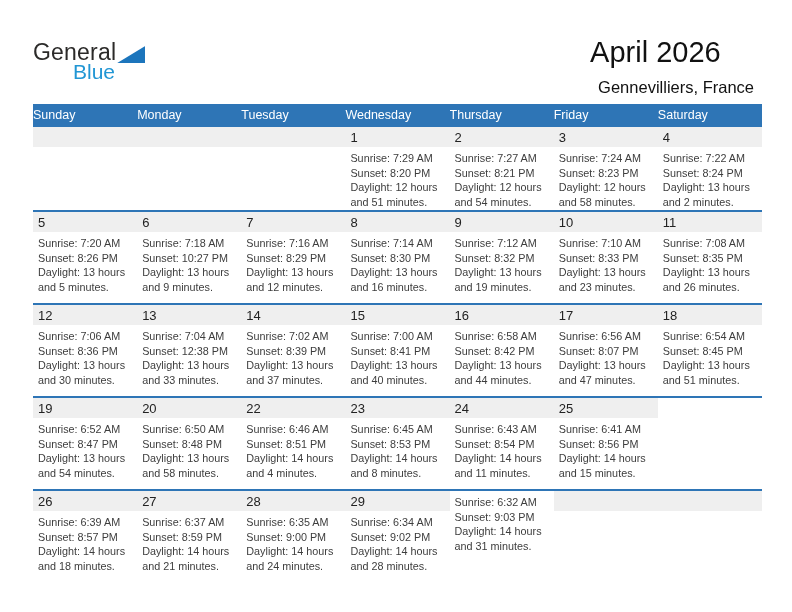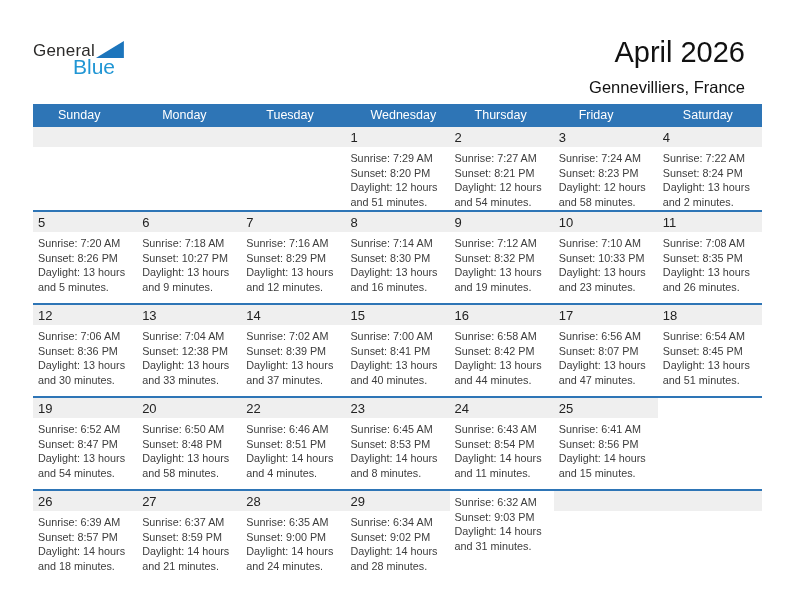--- a/index.html
+++ b/index.html
@@ -8,45 +8,45 @@
   .page {
     position:relative;
     width:792px; height:612px;
     background:#ffffff;
     overflow:hidden;
   }
   
   .logo { position:absolute; left:33px; top:41px; }
   .logo-row1 { display:flex; align-items:flex-end; }
   .logo-general {
-    font-size:17px; color:#2b2a29; letter-spacing:0.2px; line-height:1;
+    font-size:23px; color:#2b2a29; letter-spacing:0.2px; line-height:1;
   }
   .logo-triangle {
     display:inline-block; width:28px; height:17px;
     background:var(--logo-triangle,#1c75bc);
     clip-path:polygon(100% 0, 100% 100%, 0 100%);
     margin-left:1px; margin-bottom:1px;
   }
   .logo-blue {
     font-size:21px; color:var(--logo-blue,#2196d4); line-height:1;
     margin-top:-3px; padding-left:40px;
   }
   
-  .title-area { position:absolute; right:47px; top:36px; text-align:right; }
+  .title-area { position:absolute; right:38px; top:36px; }
   .month-title { font-size:29px; font-weight:400; color:#111111; line-height:1.15; }
   .location-subtitle { font-size:16.5px; font-weight:400; color:#111111; margin-top:9px;margin-left:8px; }
   
   .calendar { position:absolute; left:33px; top:104px; width:729px; }
   .weekday-header {
     display:grid; grid-template-columns:repeat(7,1fr);
     background:var(--accent,#2e75b6);
     height:23px;
   }
   .weekday-header > div {
-    color:#ffffff; font-size:12.5px; line-height:23px; padding-left:25px;
+    color:#ffffff; font-size:12.5px; line-height:23px; padding-left:0;
     overflow:hidden; white-space:nowrap;
   }
   .week-row {
     display:grid; grid-template-columns:repeat(7,1fr);
     border-top:2px solid var(--accent,#2e75b6);
     min-height:93px;
   }
   .week-row:first-child { border-top:none; min-height:83px; }
   .day-cell { background:#ffffff; }
   .day-num {
@@ -169,21 +169,21 @@
             <div class="day-details">
               <div>Sunrise: 7:12 AM</div>
               <div>Sunset: 8:32 PM</div>
               <div>Daylight: 13 hours and 19 minutes.</div>
             </div>
           </div>
           <div class="day-cell">
             <div class="day-num">10</div>
             <div class="day-details">
               <div>Sunrise: 7:10 AM</div>
-              <div>Sunset: 10:33 PM</div>
+              <div>Sunset: 8:33 PM</div>
               <div>Daylight: 13 hours and 23 minutes.</div>
             </div>
           </div>
           <div class="day-cell">
             <div class="day-num">11</div>
             <div class="day-details">
               <div>Sunrise: 7:08 AM</div>
               <div>Sunset: 8:35 PM</div>
               <div>Daylight: 13 hours and 26 minutes.</div>
             </div>

